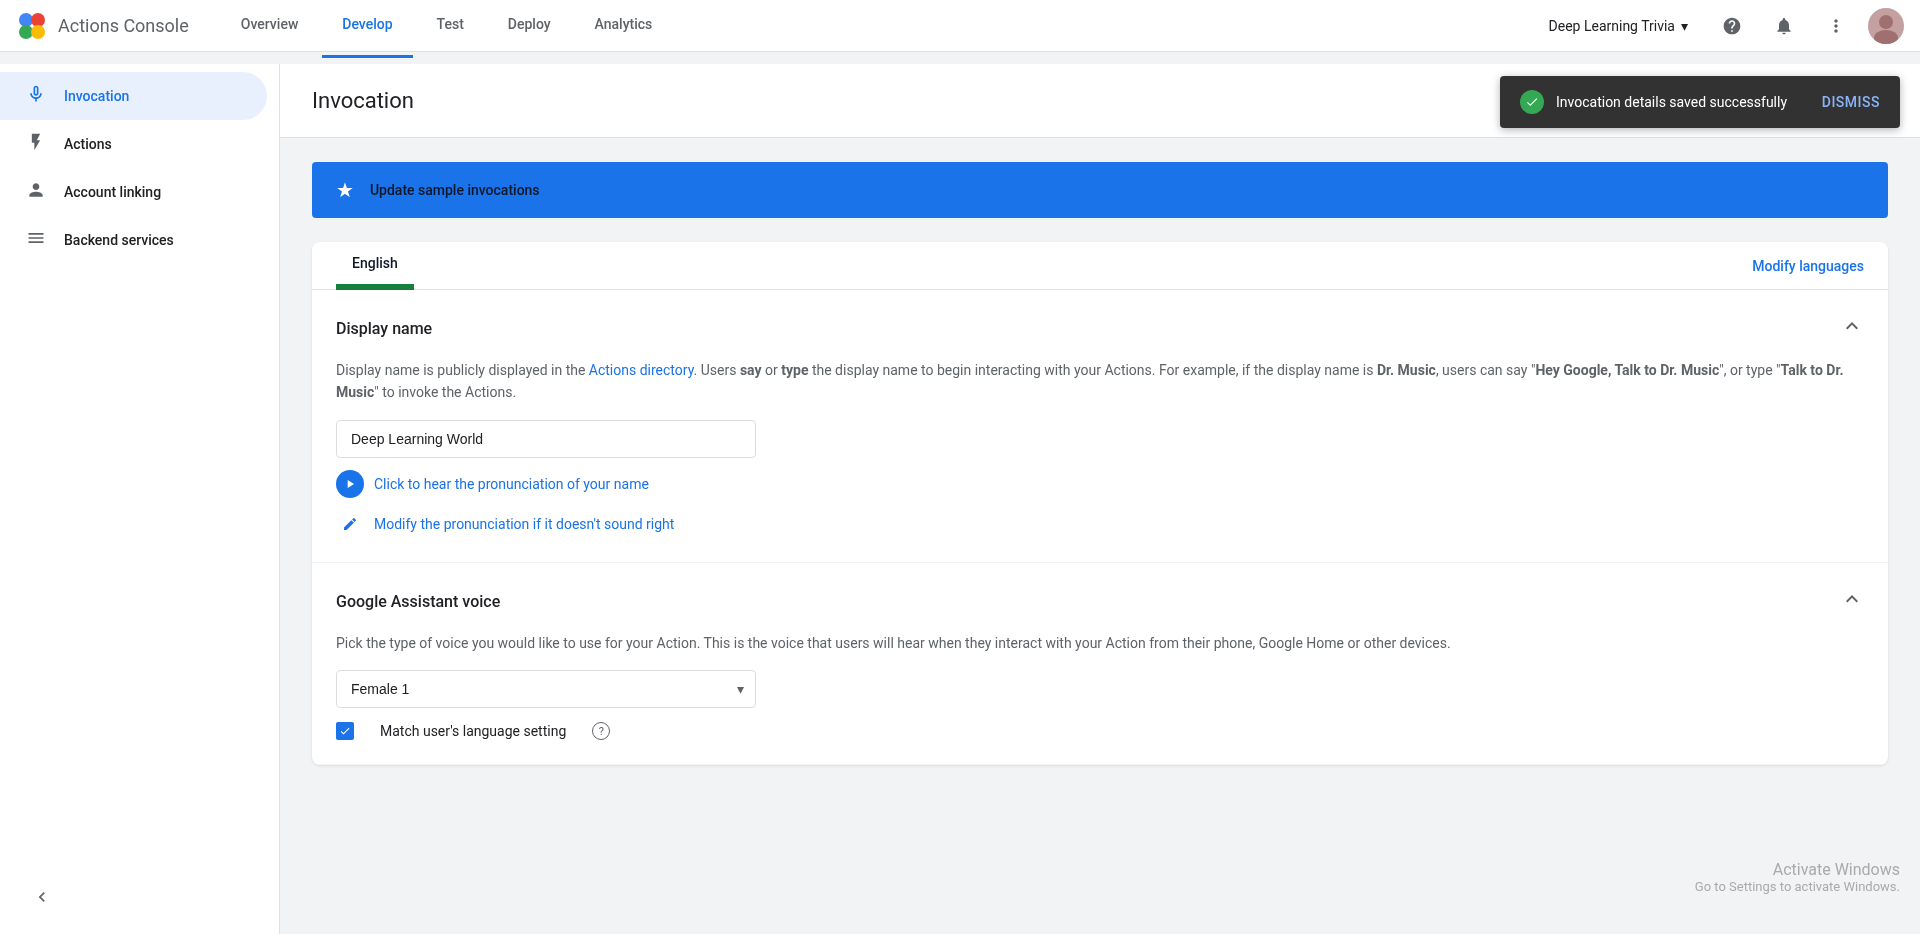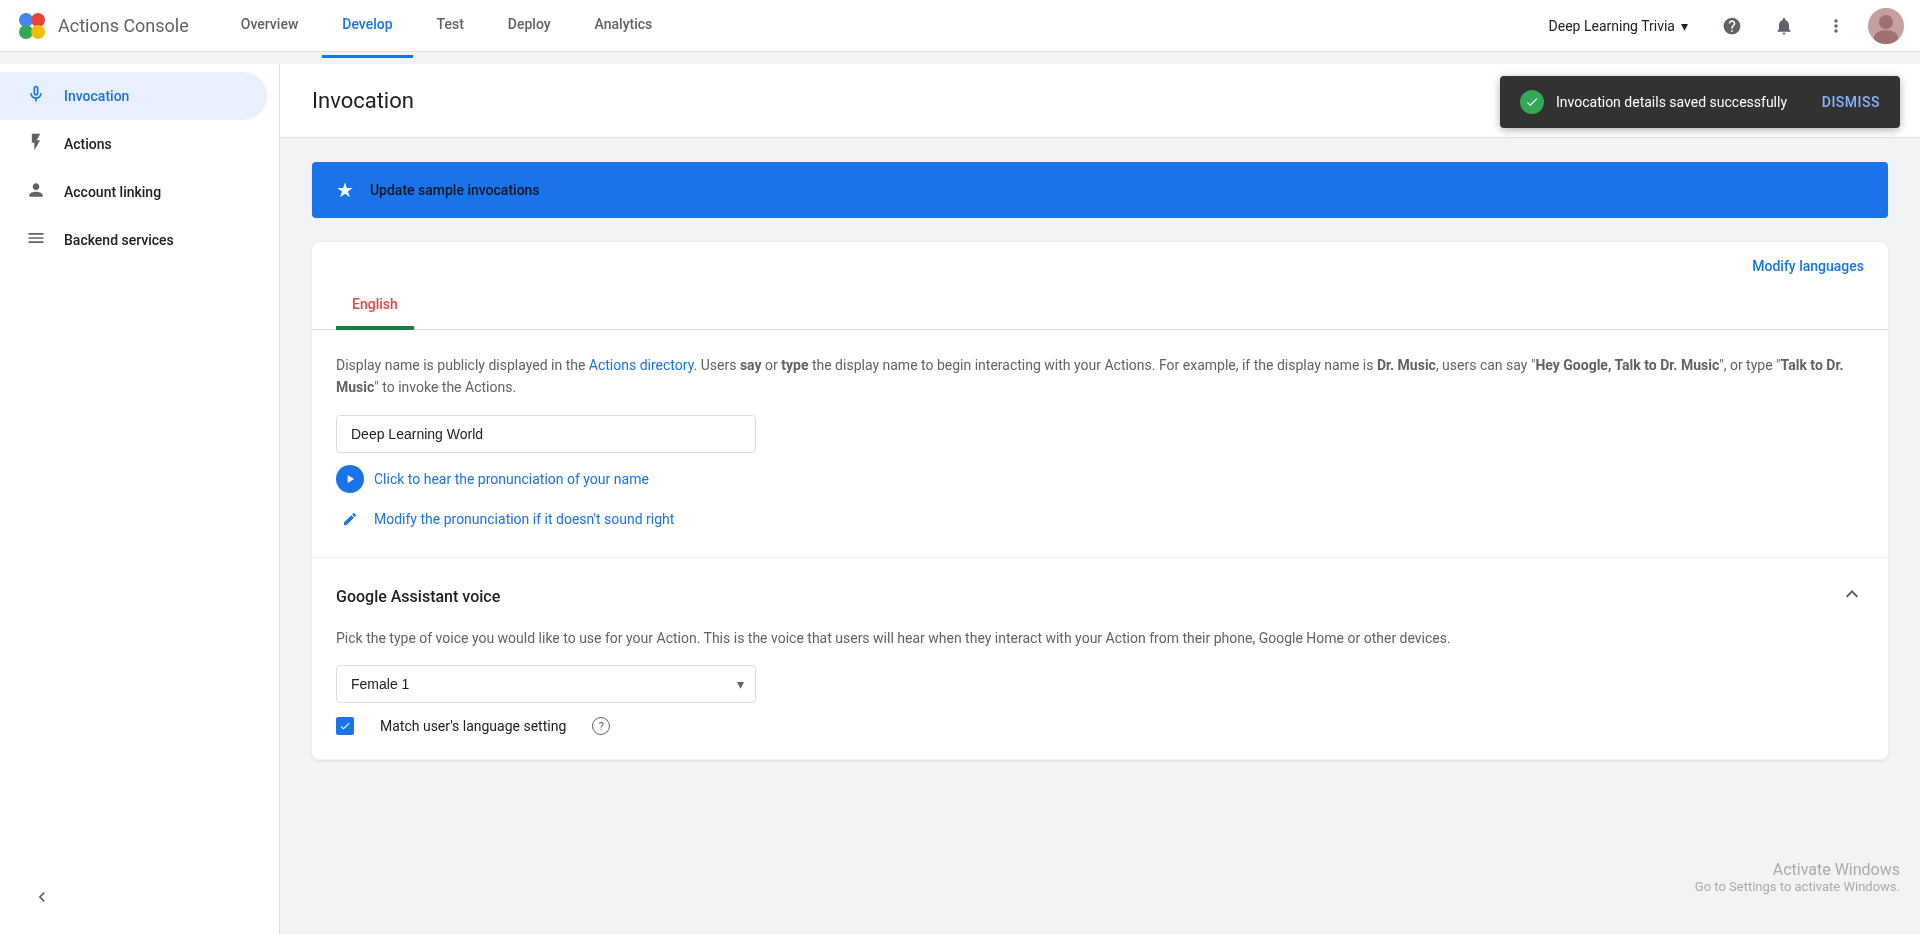--- a/index.html
+++ b/index.html
@@ -92,21 +92,21 @@
       box-shadow: 0 1px 3px rgba(0,0,0,0.1); overflow: hidden;
     }
 
     
     .tabs { border-bottom: 1px solid #e0e0e0; padding: 0 24px; }
     .tab-item {
       display: inline-flex; align-items: center; height: 48px;
       padding: 0 16px; cursor: pointer; font-size: 14px; color: #5f6368;
       border-bottom: 2px solid transparent; margin-bottom: -1px; font-weight: 500;
     }
-    .tab-item.active { color: #ef4444; border-bottom: 4px solid #15803d; margin-top: 40px; }
+    .tab-item.active { color: #0f172a; border-bottom: 6px solid #15803d; }
     .tab-modify { margin-left: auto; display: inline-flex; align-items: center; color: #1a73e8; cursor: pointer; font-size: 14px; font-weight: 500; height: 48px; float: right; }
 
     
     .section { padding: 24px; border-bottom: 1px solid #f1f3f4; }
     .section-header { display: flex; align-items: center; justify-content: space-between; margin-bottom: 16px; }
     .section-title { font-size: 16px; font-weight: 500; color: #202124; }
     .section-toggle { cursor: pointer; color: #5f6368; font-size: 20px; }
     .section-desc { font-size: 14px; color: #5f6368; line-height: 1.6; margin-bottom: 16px; }
     .section-desc a { color: #1a73e8; text-decoration: none; }
 
@@ -261,20 +261,28 @@
       </div>
 
       <div class="card">
 
         <div class="tabs">
           <span class="tab-item active">English</span>
           <span class="tab-modify" style="float:right;margin-left:auto;">Modify languages</span>
         </div>
 
         <div class="section">
+          <div class="section-header">
+            <span class="section-title">Display name</span>
+            <span class="section-toggle">
+              <svg width="24" height="24" viewBox="0 0 24 24" fill="#5f6368">
+                  <path d="M7.41 15.41L12 10.83l4.59 4.58L18 14l-6-6-6 6z"></path>
+                </svg>
+            </span>
+          </div>
           <p class="section-desc">
             Display name is publicly displayed in the <a>Actions directory</a>. Users <strong>say</strong> or <strong>type</strong> the display name to begin interacting with your Actions. For example, if the display name is <strong>Dr. Music</strong>, users can say "<strong>Hey Google, Talk to Dr. Music</strong>", or type "<strong>Talk to Dr. Music</strong>" to invoke the Actions.
           </p>
           <input class="text-input" type="text" value="Deep Learning World" style="">
           <div class="audio-action">
             <div class="audio-icon play-icon">
               <svg width="14" height="14" viewBox="0 0 24 24" fill="white">
                   <path d="M8 5v14l11-7z"></path>
                 </svg>
             </div>

